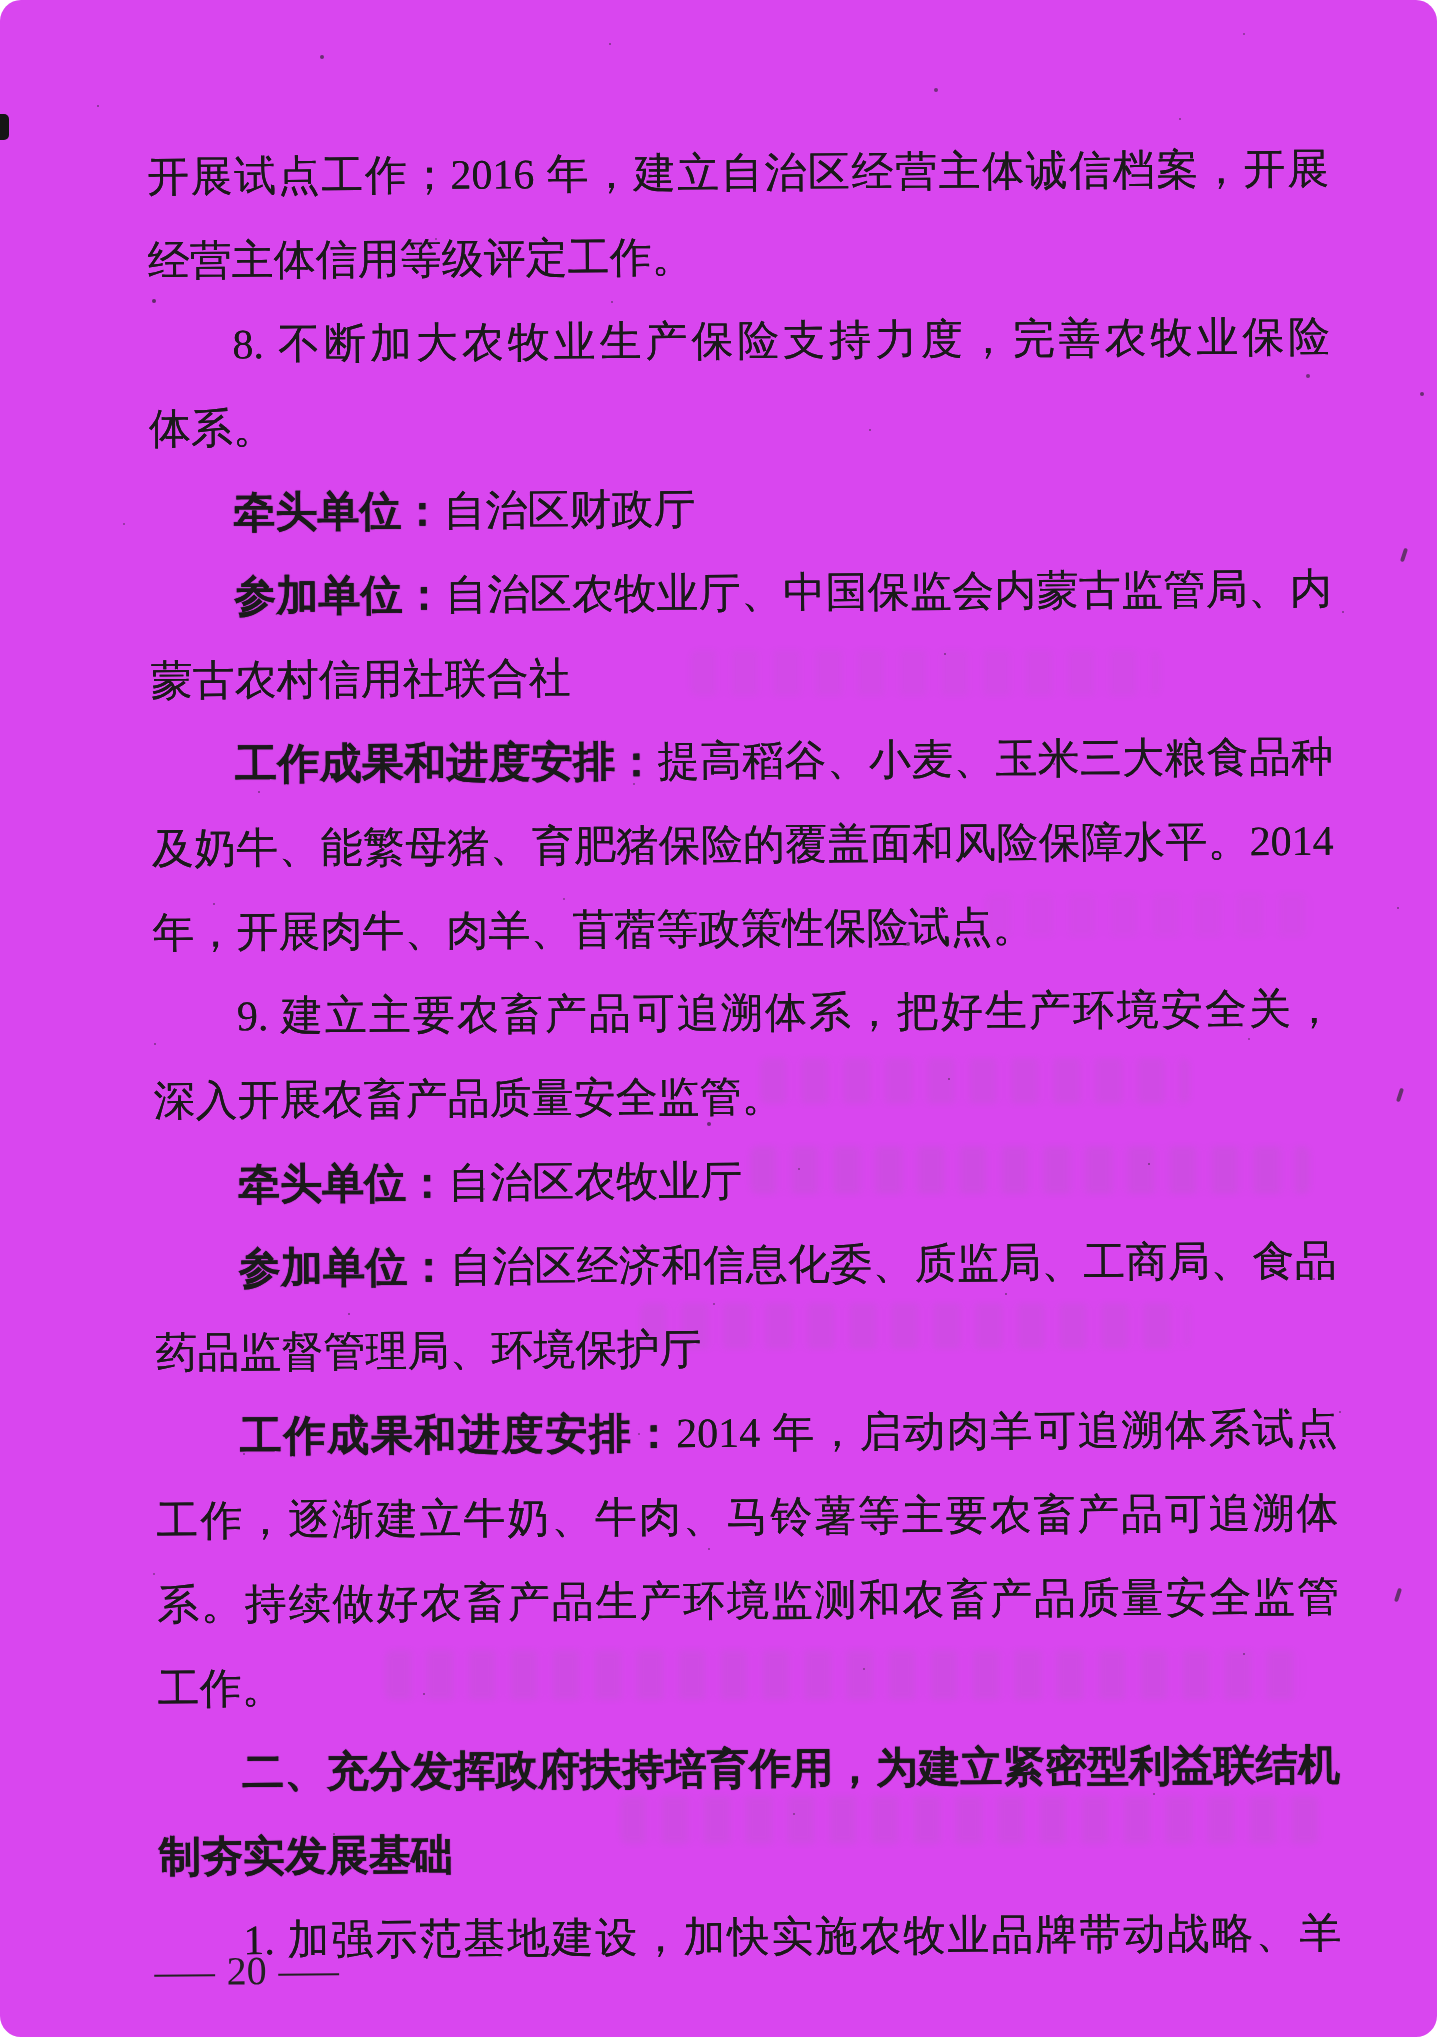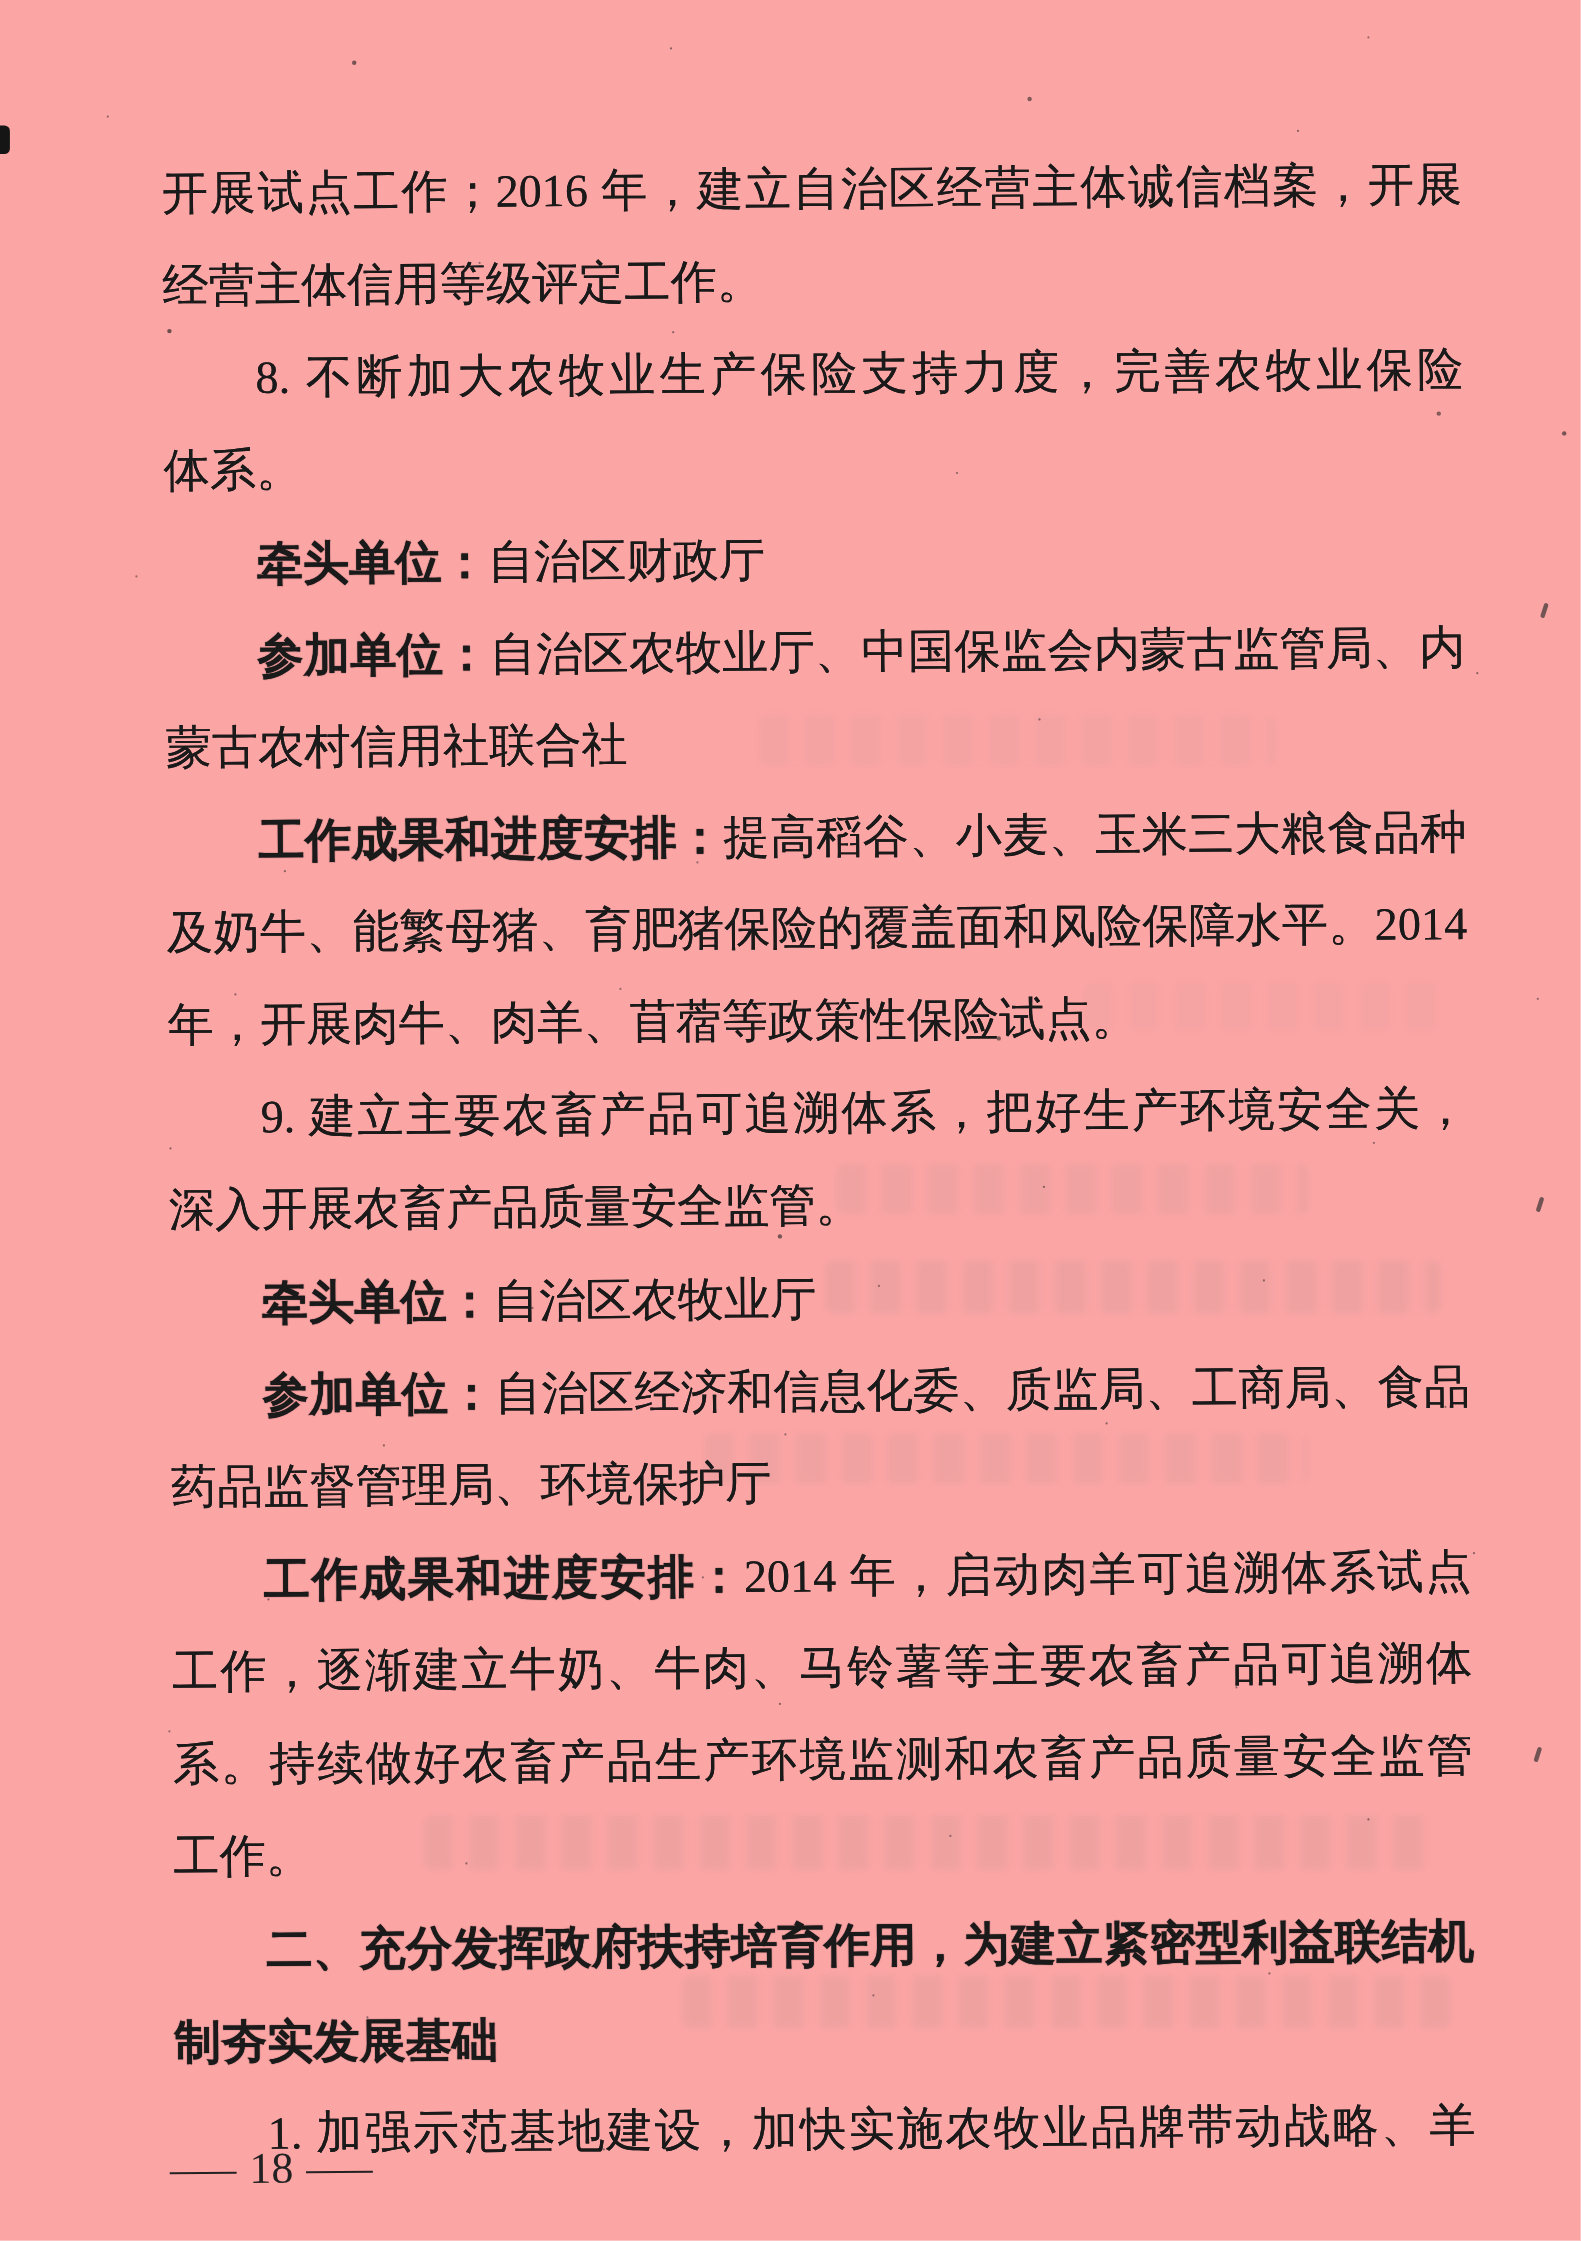--- a/index.html
+++ b/index.html
@@ -2,21 +2,21 @@
 <html><head>
 <meta charset="utf-8">
 <title>Document</title>
 <style>
   html,body{margin:0;padding:0;}
   body{
     width:1437px;height:2037px;position:relative;overflow:hidden;
     background:#ffffff;
     font-family:"Liberation Serif","DejaVu Serif",serif;
   }
-  .page{position:absolute;inset:0;background:#fca5a5;}
+  .page{position:absolute;inset:0;background:#d946ef;border-radius:21px;}
   
   .content{position:absolute;left:0;top:0;width:1437px;height:2037px;
     transform:rotate(-0.4deg);transform-origin:50% 50%;}
   .text-block{
     position:absolute;left:153px;top:131px;width:1182px;
     color:#1a1a1a;font-size:42px;
     text-shadow:0 0 0.6px #1a1a1a;
   }
   .line{
     height:84px;line-height:84px;
@@ -123,21 +123,21 @@
       <div class="line fill"><span class="txt">工作，逐渐建立牛奶、牛肉、马铃薯等主要农畜产品可追溯体</span></div>
       <div class="line fill"><span class="txt">系。持续做好农畜产品生产环境监测和农畜产品质量安全监管</span></div>
       <div class="line"><span class="txt">工作。</span></div>
       <div class="line indent fill heading"><span class="txt">二、充分发挥政府扶持培育作用，为建立紧密型利益联结机</span></div>
       <div class="line heading"><span class="txt">制夯实发展基础</span></div>
       <div class="line indent fill"><span class="txt">1. 加强示范基地建设，加快实施农牧业品牌带动战略、羊</span></div>
 
     </div>
 
     <div class="footer">
-      <span class="dash">—</span><span class="pagenum">18</span><span class="dash">—</span>
+      <span class="dash">—</span><span class="pagenum">20</span><span class="dash">—</span>
     </div>
   </div>
 
   <div class="specks"></div>
   <div class="edge-nick"></div>
   <div class="tick t1"></div>
   <div class="tick t2"></div>
   <div class="tick t3"></div>
 
 </div>

